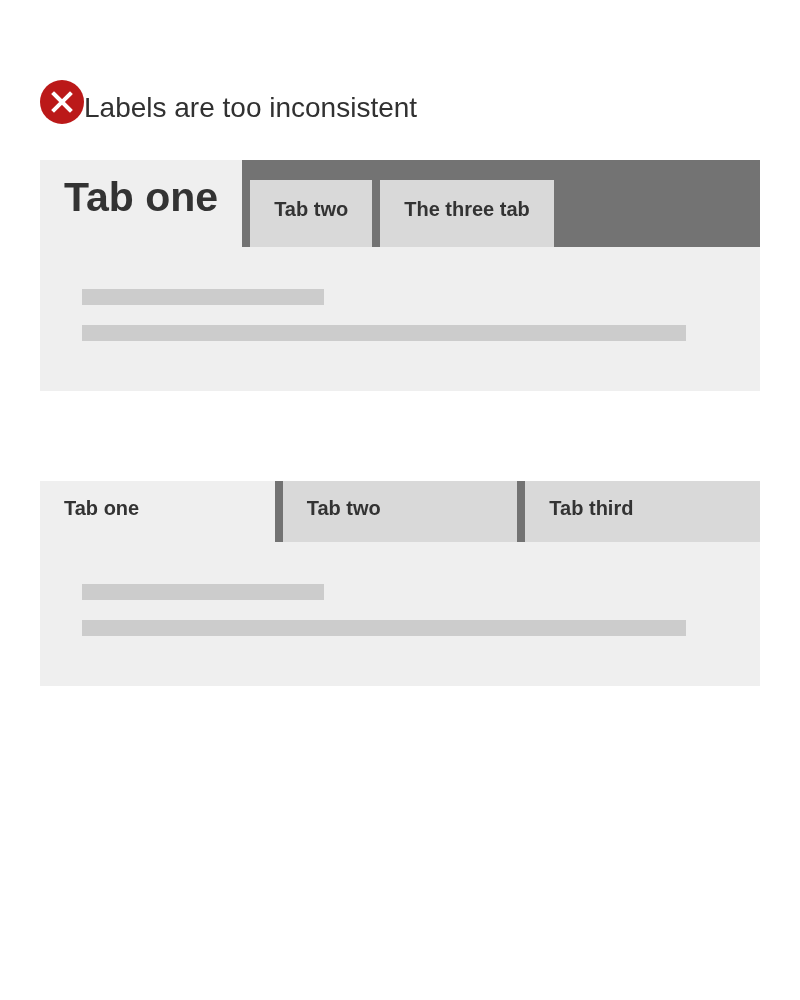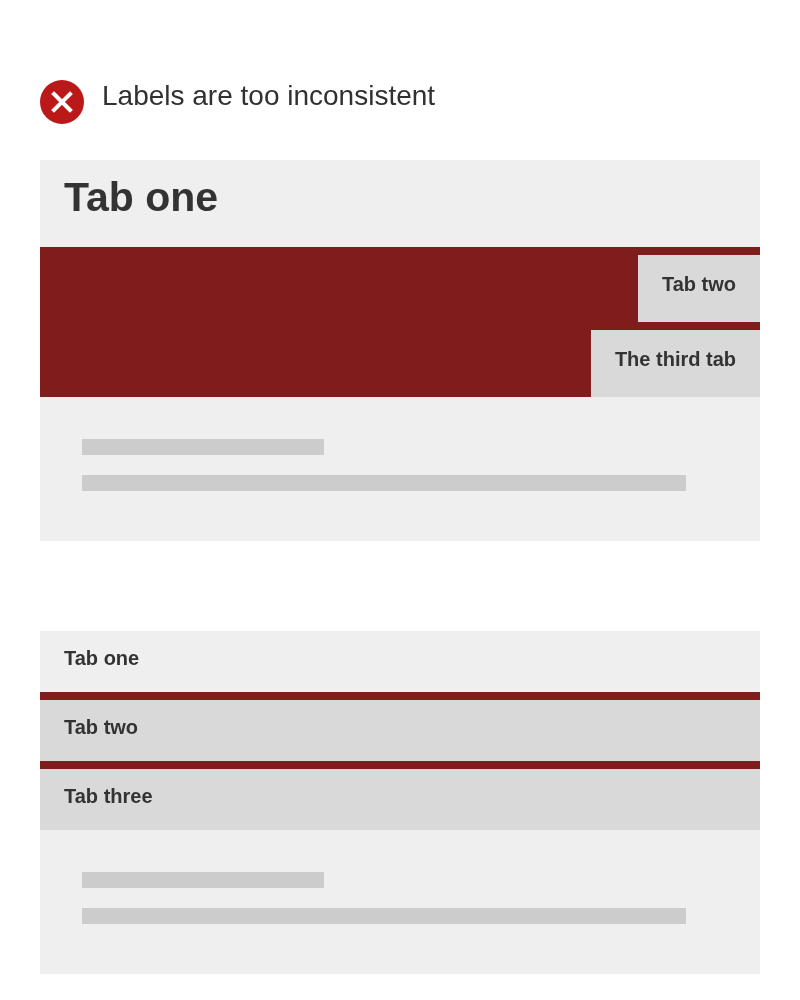--- a/index.html
+++ b/index.html
@@ -12,22 +12,21 @@
       background: #ffffff;
       width: 800px;
       height: 1000px;
       padding: 80px 40px 40px 40px;
     }
     .example {
       margin-bottom: 90px;
     }
     .caption-row {
       display: flex;
-      align-items: flex-start;
-      gap: 18px;
+      align-items: flex-end;
       margin-bottom: 36px;
     }
     .status-icon {
       width: 44px;
       height: 44px;
       border-radius: 50%;
       display: flex;
       align-items: center;
       justify-content: center;
       flex-shrink: 0;
@@ -39,22 +38,21 @@
       background: #629b2f;
     }
     .caption-text {
       font-size: 28px;
       color: #313131;
       font-weight: 400;
     }
     .tabgroup {
       display: flex;
       gap: 8px;
-      background: #7f1d1d;
-      flex-direction: column;
+      background: #737373;
     }
     .tab {
       padding: 18px 24px 26px 24px;
       font-size: 20px;
       font-weight: 700;
       color: #333333;
       background: #d9d9d9;
       white-space: nowrap;
     }
     .tab.active {
@@ -104,31 +102,31 @@
     <div class="status-icon bad">
       <svg width="22" height="22" viewBox="0 0 22 22">
         <path d="M3 3 L19 19 M19 3 L3 19" stroke="#ffffff" stroke-width="4" stroke-linecap="square" fill="none"></path>
       </svg>
     </div>
     <div class="caption-text">Labels are too inconsistent</div>
   </div>
   <div class="tabgroup">
     <div class="tab active">Tab one</div>
     <div class="tab">Tab two</div>
-    <div class="tab">The third tab</div>
+    <div class="tab">The three tab</div>
   </div>
   <div class="tab-panel">
     <div class="skeleton-line short"></div>
     <div class="skeleton-line long"></div>
   </div>
 </div>
 
 <div class="example good-example">
   <div class="tabgroup">
     <div class="tab active">Tab one</div>
     <div class="tab">Tab two</div>
-    <div class="tab">Tab three</div>
+    <div class="tab">Tab third</div>
   </div>
   <div class="tab-panel">
     <div class="skeleton-line short"></div>
     <div class="skeleton-line long"></div>
   </div>
 </div>
 
 </body></html>

